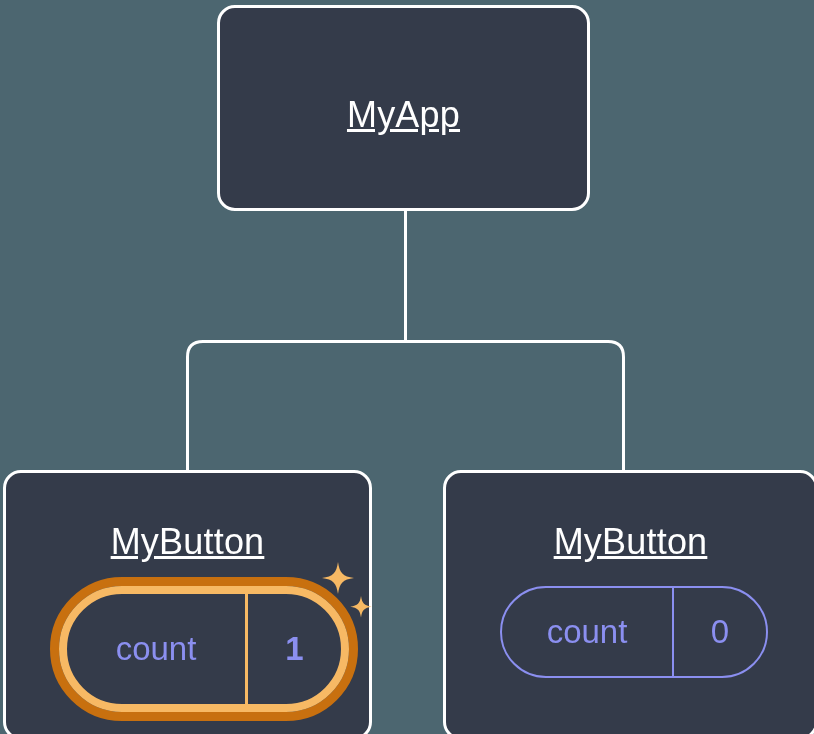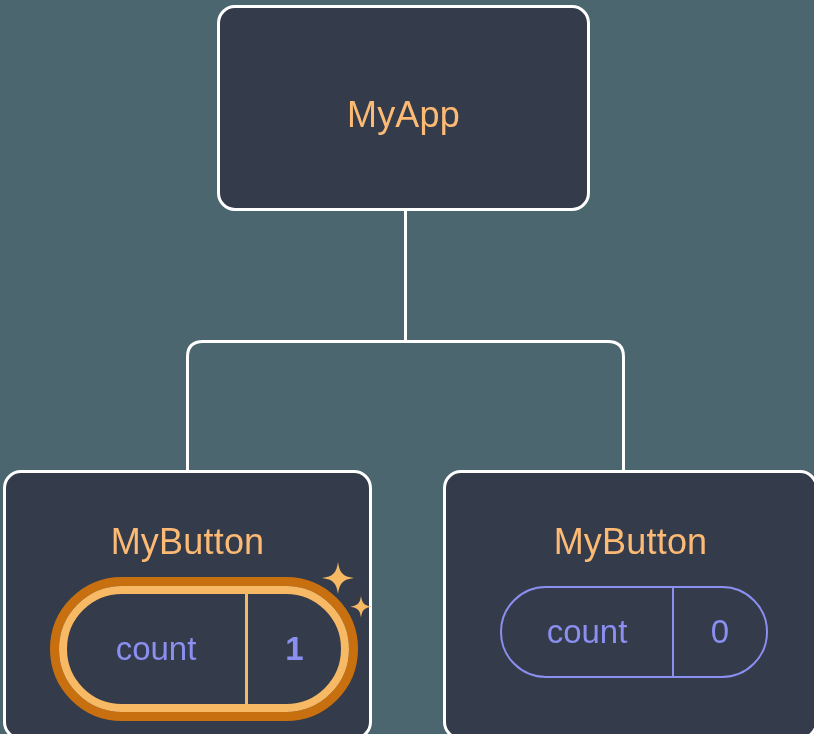--- a/index.html
+++ b/index.html
@@ -54,25 +54,26 @@
     top: 470px;
     width: 375px;
     height: 270px;
   }
 
   .card-title {
     position: absolute;
     left: 0;
     right: 0;
     text-align: center;
-    color: #fdba74;
+    color: #ffffff;
     font-size: 36px;
     font-weight: 400;
     letter-spacing: 0.2px;
     white-space: nowrap;
+    text-decoration: underline;
   }
   .card-root .card-title {
     top: 86px;
   }
   .card-child-left .card-title {
     top: 48px;
     left: 0;
     right: 0;
   }
   .card-child-right .card-title {

